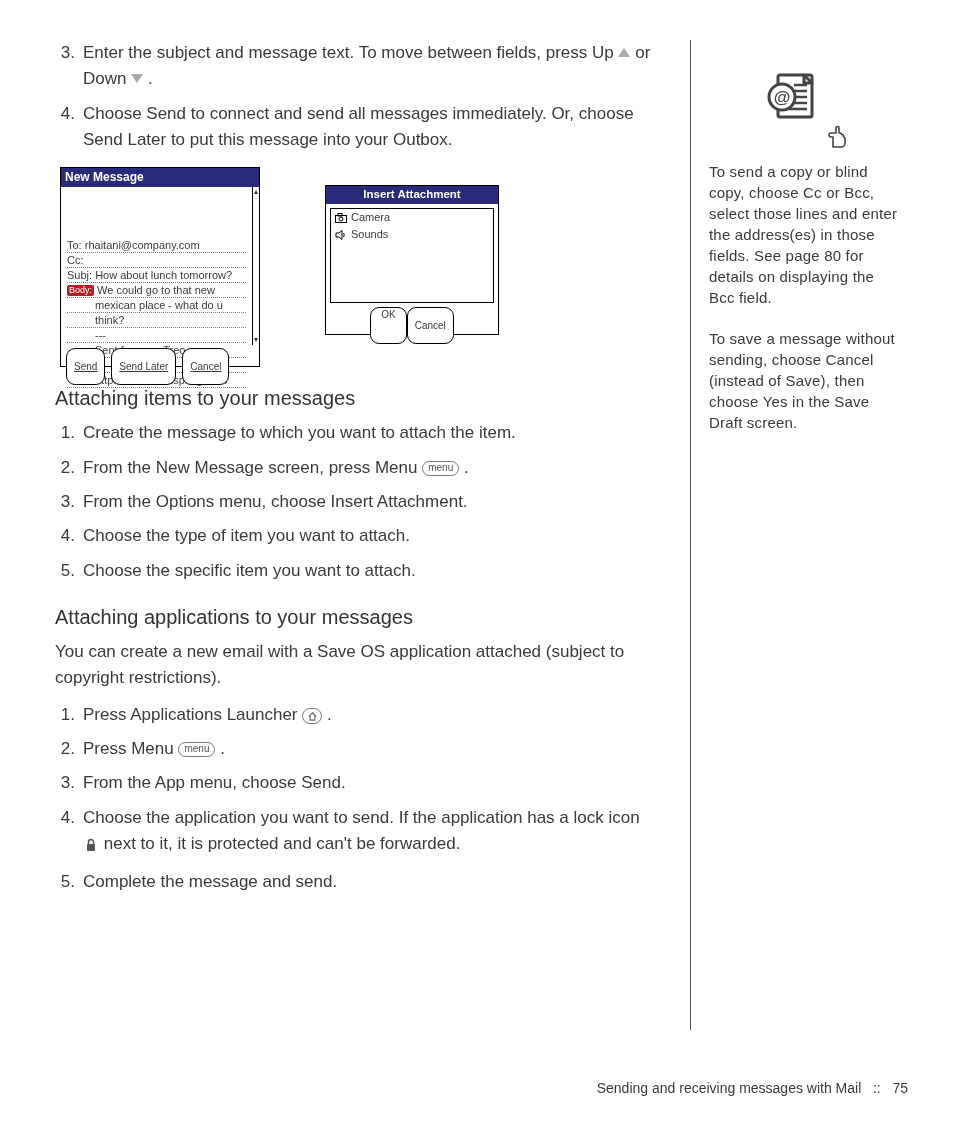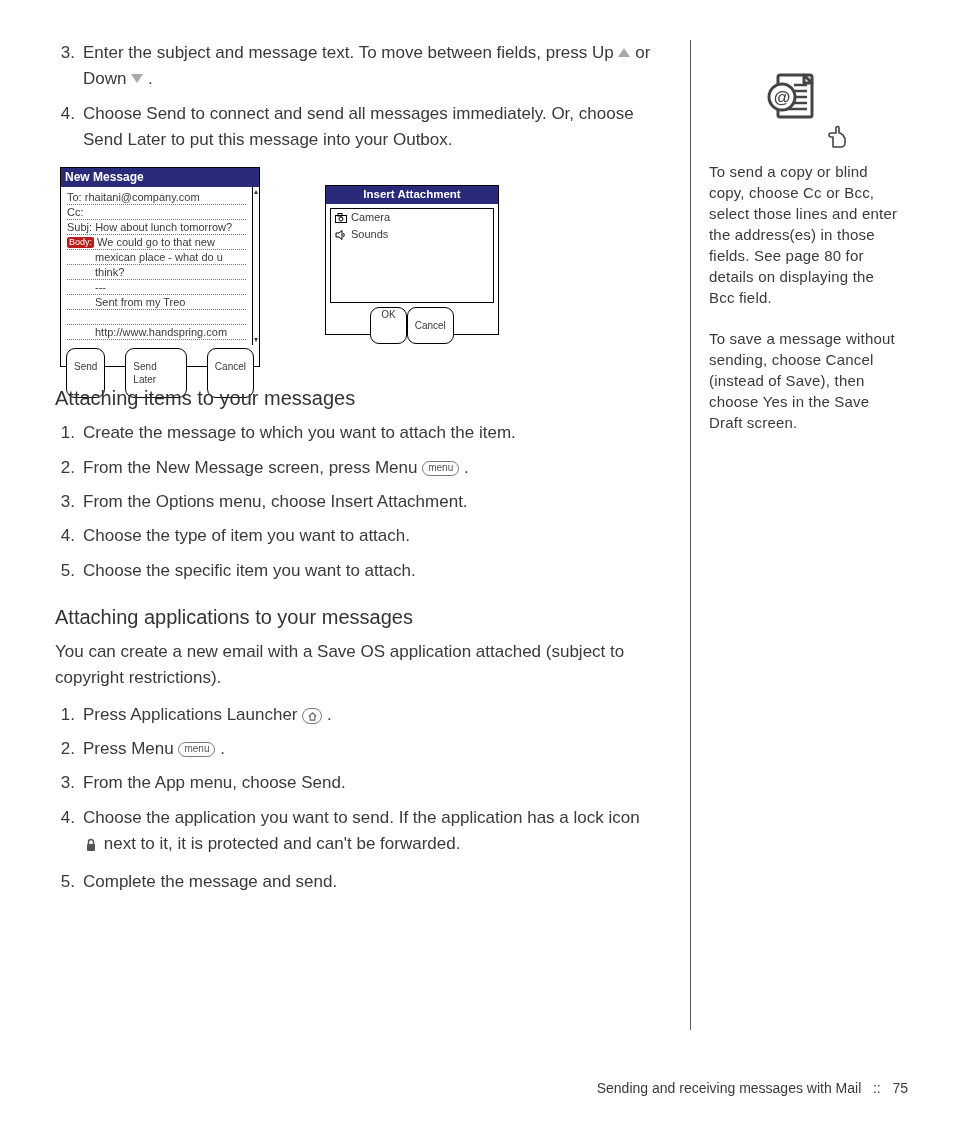--- a/index.html
+++ b/index.html
@@ -131,22 +131,23 @@
     background: #b91c1c;
     color: #fff;
     font-size: 9px;
     padding: 0 2px;
     border-radius: 2px;
     line-height: 11px;
     vertical-align: 1px;
   }
   .shot-btnbar {
     display: flex;
-    gap: 20px;
+    gap: 6px;
     padding: 3px 5px;
+    text-decoration: underline;
   }
   .shot-btn {
     border: 1px solid #000;
     border-radius: 9px;
     font-size: 10px;
     padding: 11px 7px;
     line-height: 13px;
     background: #fff;
   }
   .dialog-title {
@@ -214,21 +215,21 @@
     <div class="ol-item">
       <div class="ol-num">4.</div>
       <div class="ol-text">Choose Send to connect and send all messages immediately. Or, choose Send Later to put this message into your Outbox.</div>
     </div>
 
     <div class="screenshots">
 
       <div class="shot shot1">
         <div class="shot-title">New Message</div>
         <div style="display:flex; height:158px;">
-          <div class="shot-body" style="flex:1;">
+          <div class="shot-body" style="flex:1;margin-top:48px;">
             <div class="dotted-row"><span>To:</span> <span>rhaitani@company.com</span></div>
             <div class="dotted-row"><span>Cc:</span></div>
             <div class="dotted-row"><span>Subj:</span> <span>How about lunch tomorrow?</span></div>
             <div class="dotted-row"><span class="body-tag">Body:</span> <span>We could go to that new</span></div>
             <div class="dotted-row" style="padding-left:28px;">mexican place - what do u</div>
             <div class="dotted-row" style="padding-left:28px;">think?</div>
             <div class="dotted-row" style="padding-left:28px;">---</div>
             <div class="dotted-row" style="padding-left:28px;">Sent from my Treo</div>
             <div class="dotted-row" style="padding-left:28px;">&nbsp;</div>
             <div class="dotted-row" style="padding-left:28px;">http://www.handspring.com</div>

